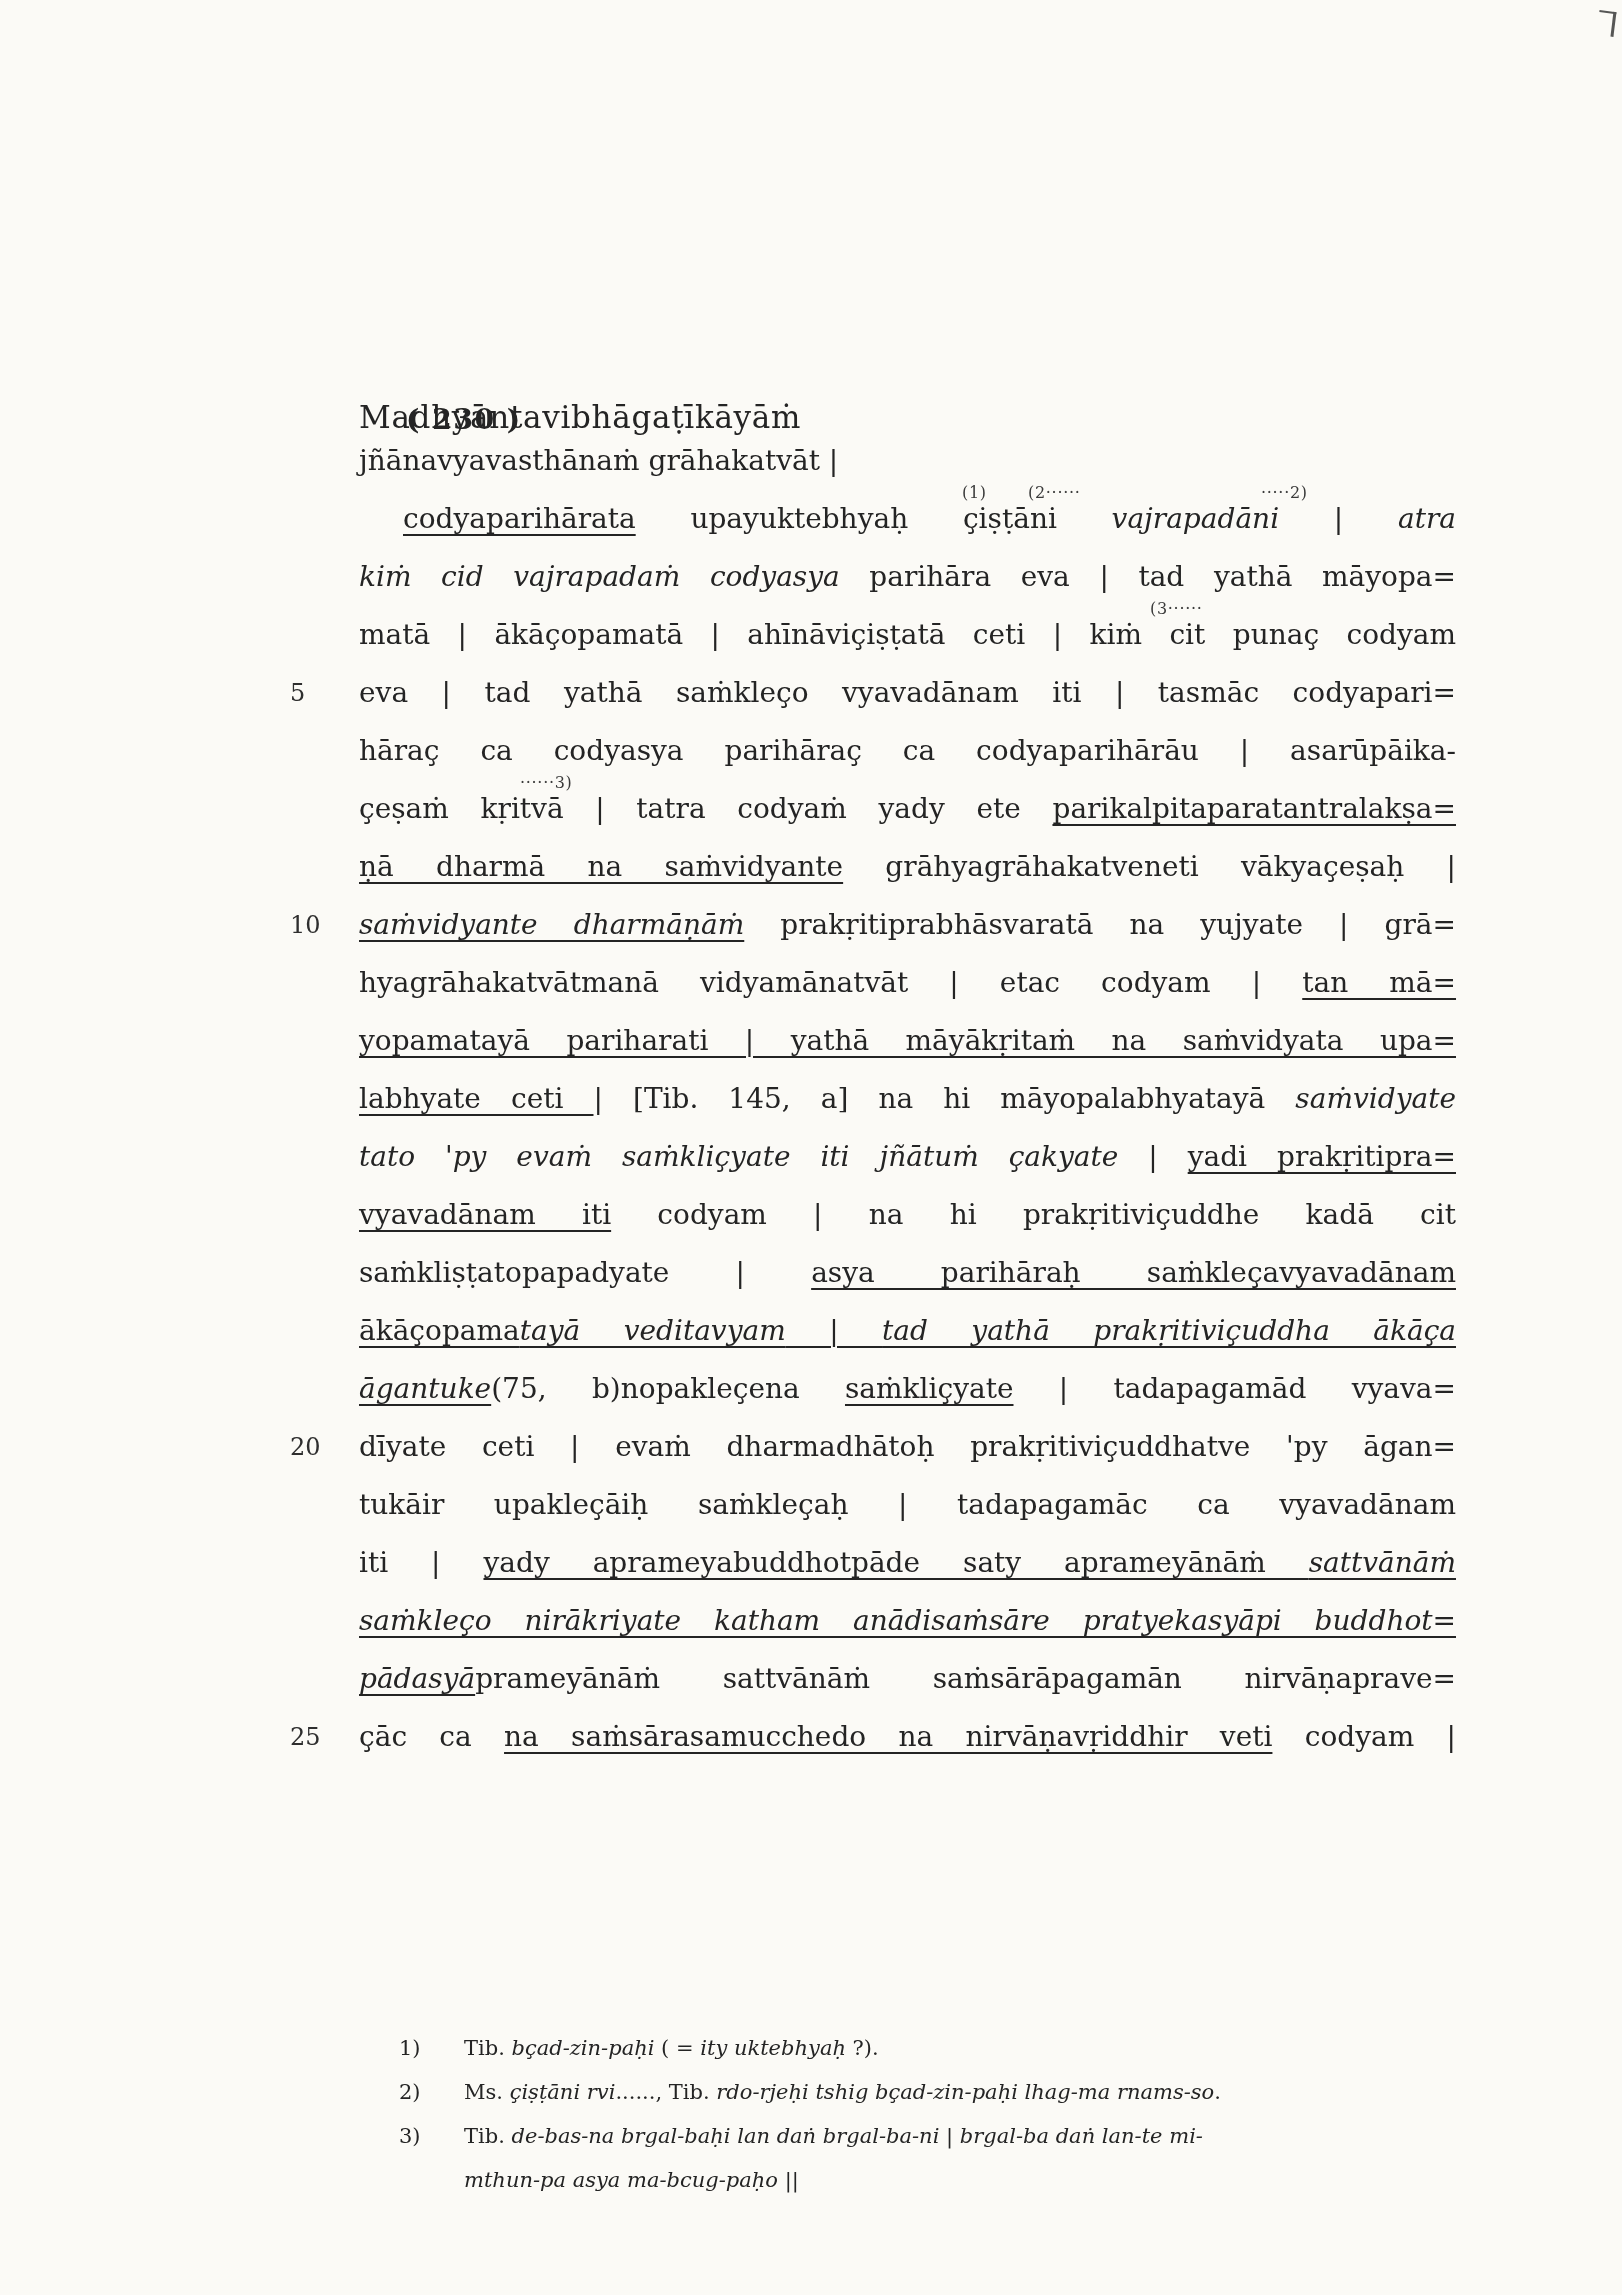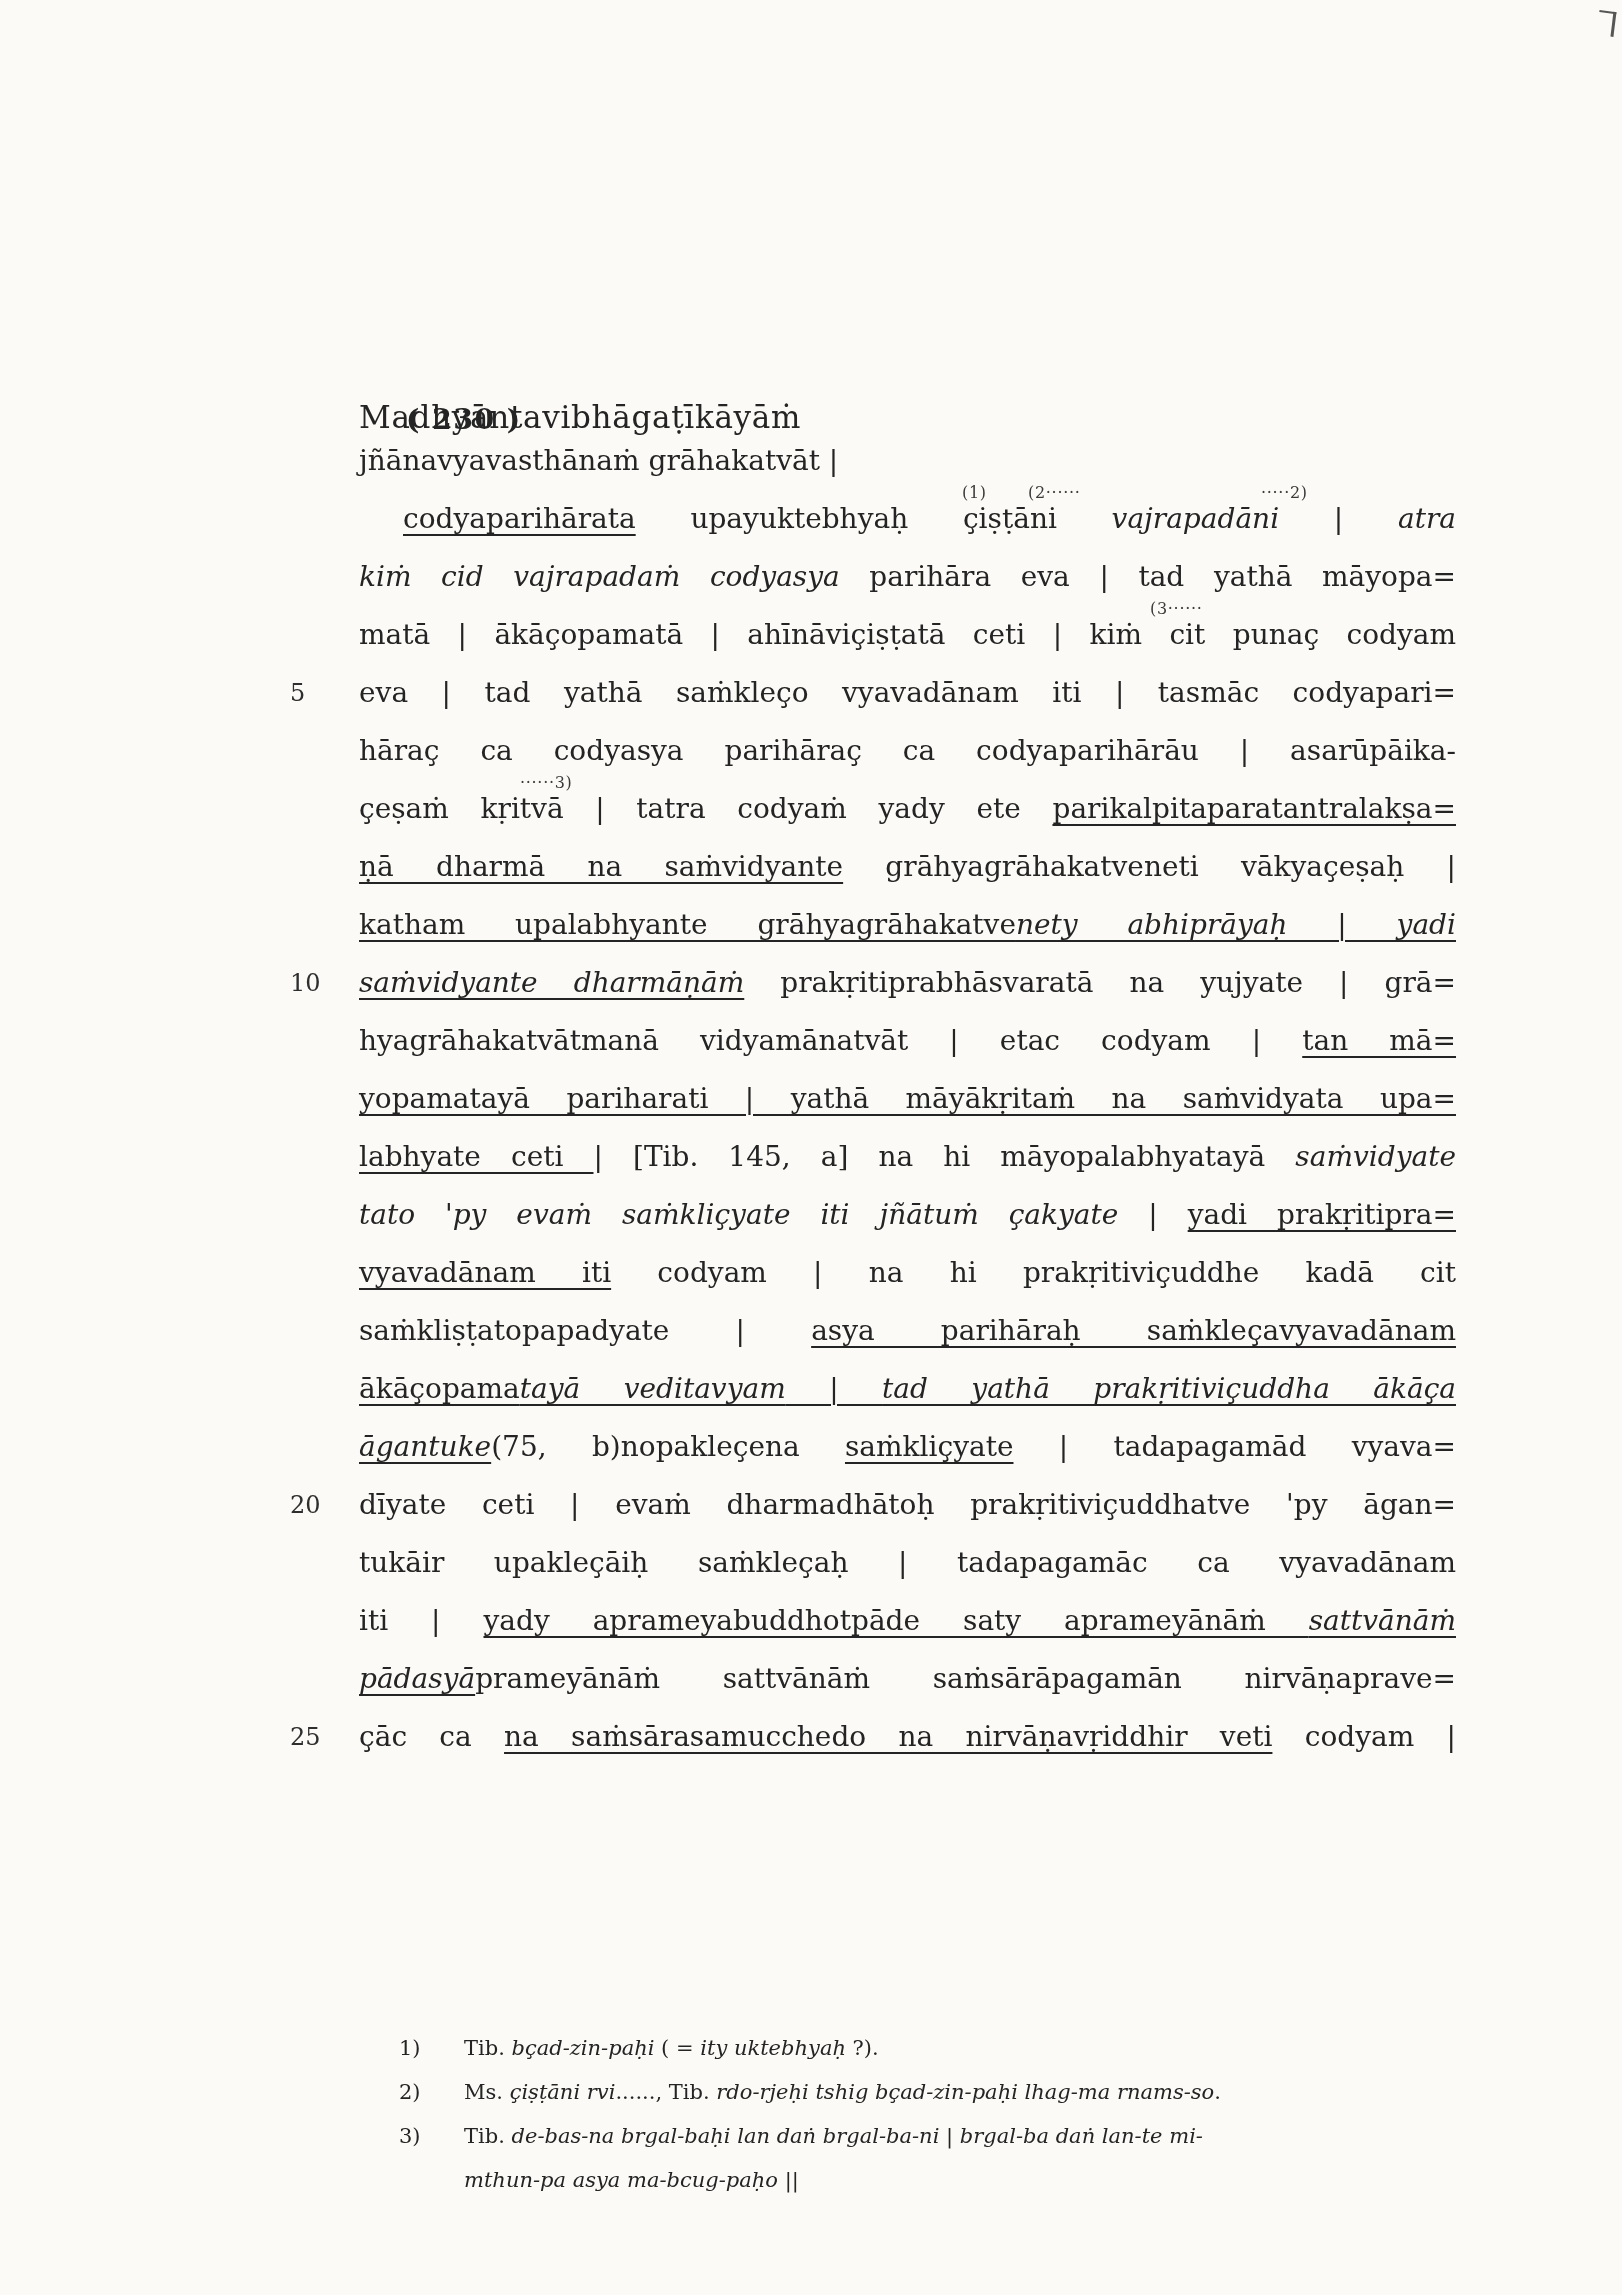--- a/index.html
+++ b/index.html
@@ -82,33 +82,33 @@
 
   <div class="body-text">
       <div class="line left"><span>jñānavyavasthānaṁ grāhakatvāt |</span></div>
       <div class="line indent"><span class="sup" style="left: 603px;">(1)</span><span class="sup" style="left: 669px;">(2······</span><span class="sup" style="left: 902px;">·····2)</span><span class="u">codyaparihārata</span><span> upayuktebhyaḥ çiṣṭāni </span><span class="i">vajrapadāni</span><span> | </span><span class="i">atra</span></div>
       <div class="line"><span class="i">kiṁ cid vajrapadaṁ codyasya</span><span> parihāra eva | tad yathā māyopa=</span></div>
       <div class="line"><span class="sup" style="left: 791px;">(3······</span><span>matā | ākāçopamatā | ahīnāviçiṣṭatā ceti | kiṁ cit punaç codyam</span></div>
       <div class="line"><span class="lineno">5</span><span>eva | tad yathā saṁkleço vyavadānam iti | tasmāc codyapari=</span></div>
       <div class="line"><span>hāraç ca codyasya parihāraç ca codyaparihārāu | asarūpāika-</span></div>
       <div class="line"><span class="sup" style="left: 161px;">······3)</span><span>çeṣaṁ kṛitvā | tatra codyaṁ yady ete </span><span class="u">parikalpitaparatantralakṣa=</span></div>
       <div class="line"><span class="u">ṇā dharmā na saṁvidyante</span><span> grāhyagrāhakatveneti vākyaçeṣaḥ |</span></div>
-      <div class="line"><span class="u">katham upalabhyante grāhyagrāhakatve</span><span class="u i">nety abhiprāyaḥ | yadi</span></div>
       <div class="line"><span class="lineno">10</span><span class="u i">saṁvidyante dharmāṇāṁ</span><span> prakṛitiprabhāsvaratā na yujyate | grā=</span></div>
       <div class="line"><span>hyagrāhakatvātmanā vidyamānatvāt | etac codyam | </span><span class="u">tan mā=</span></div>
       <div class="line"><span class="u">yopamatayā pariharati | yathā māyākṛitaṁ na saṁvidyata upa=</span></div>
       <div class="line"><span class="u">labhyate ceti </span><span>| [Tib. 145, a] na hi māyopalabhyatayā </span><span class="i">saṁvidyate</span></div>
       <div class="line"><span class="i">tato 'py evaṁ saṁkliçyate iti jñātuṁ çakyate</span><span> | </span><span class="u">yadi prakṛitipra=</span></div>
       <div class="line"><span class="u">vyavadānam iti</span><span> codyam | na hi prakṛitiviçuddhe kadā cit</span></div>
       <div class="line"><span>saṁkliṣṭatopapadyate | </span><span class="u">asya parihāraḥ saṁkleçavyavadānam</span></div>
       <div class="line"><span class="u">ākāçopama</span><span class="u i">tayā veditavyam</span><span class="u"> | </span><span class="u i">tad yathā prakṛitiviçuddha ākāça</span></div>
       <div class="line"><span class="u i">āgantuke</span><span>(75, b)nopakleçena </span><span class="u">saṁkliçyate</span><span> | tadapagamād vyava=</span></div>
       <div class="line"><span class="lineno">20</span><span>dīyate ceti | evaṁ dharmadhātoḥ prakṛitiviçuddhatve 'py āgan=</span></div>
       <div class="line"><span>tukāir upakleçāiḥ saṁkleçaḥ | tadapagamāc ca vyavadānam</span></div>
       <div class="line"><span>iti | </span><span class="u">yady aprameyabuddhotpāde saty aprameyānāṁ </span><span class="u i">sattvānāṁ</span></div>
+      <div class="line"><span class="u i">saṁkleço nirākriyate katham anādisaṁsāre pratyekasyāpi buddhot=</span></div>
       <div class="line"><span class="u i">pādasyā</span><span>prameyānāṁ sattvānāṁ saṁsārāpagamān nirvāṇaprave=</span></div>
       <div class="line"><span class="lineno">25</span><span>çāc ca </span><span class="u">na saṁsārasamucchedo na nirvāṇavṛiddhir veti</span><span> codyam |</span></div>
     </div>
 
   <div class="footnotes">
       <div class="fn"><span class="fn-num">1)</span><span class="fn-text"><span>Tib. </span><span class="i">bçad-zin-paḥi</span><span> ( = </span><span class="i">ity uktebhyaḥ</span><span> ?).</span></span></div>
       <div class="fn"><span class="fn-num">2)</span><span class="fn-text"><span>Ms. </span><span class="i">çiṣṭāni rvi</span><span>......, Tib. </span><span class="i">rdo-rjeḥi tshig bçad-zin-paḥi lhag-ma rnams-so</span><span>.</span></span></div>
       <div class="fn"><span class="fn-num">3)</span><span class="fn-text"><span>Tib. </span><span class="i">de-bas-na brgal-baḥi lan daṅ brgal-ba-ni | brgal-ba daṅ lan-te mi-</span></span></div>
       <div class="fn cont"><span class="fn-text"><span class="i">mthun-pa asya ma-bcug-paḥo</span><span> ||</span></span></div>
     </div>

